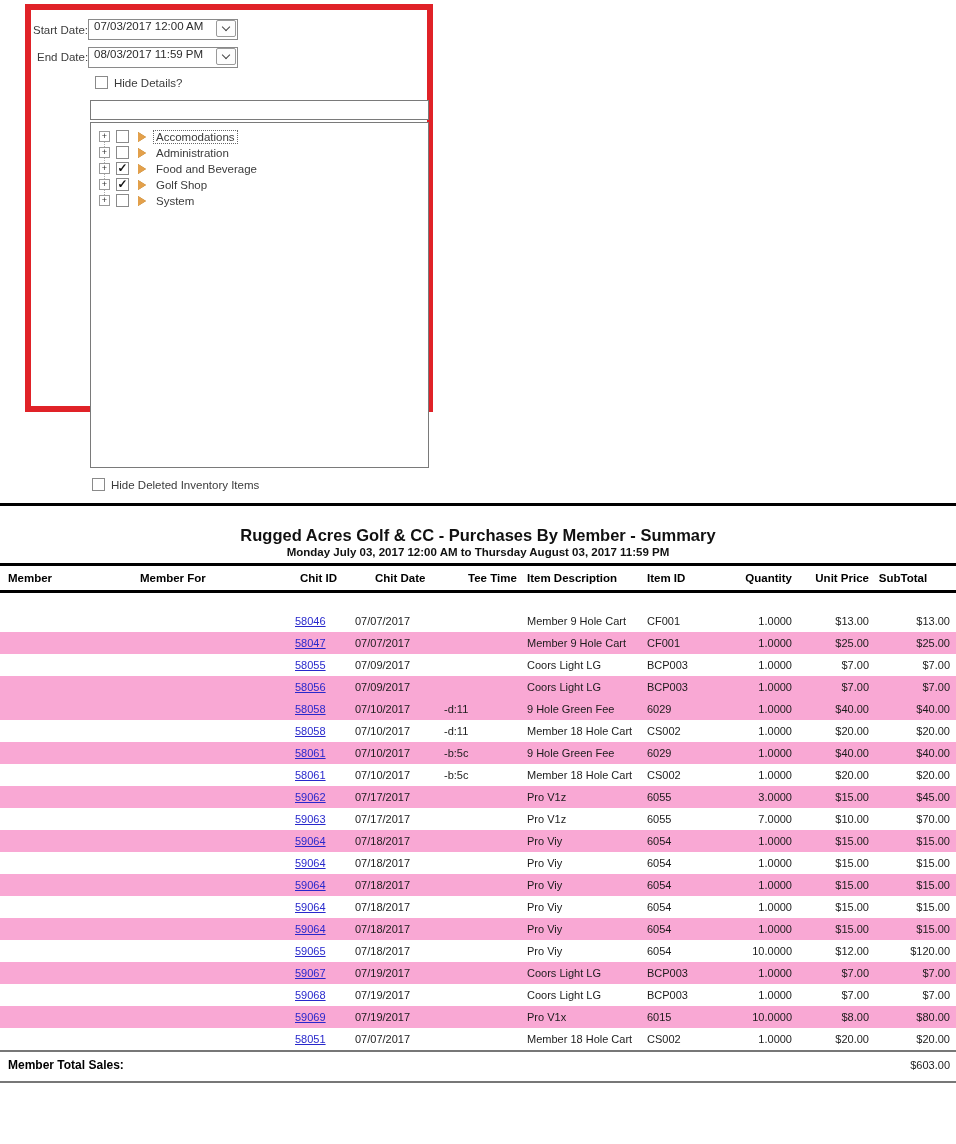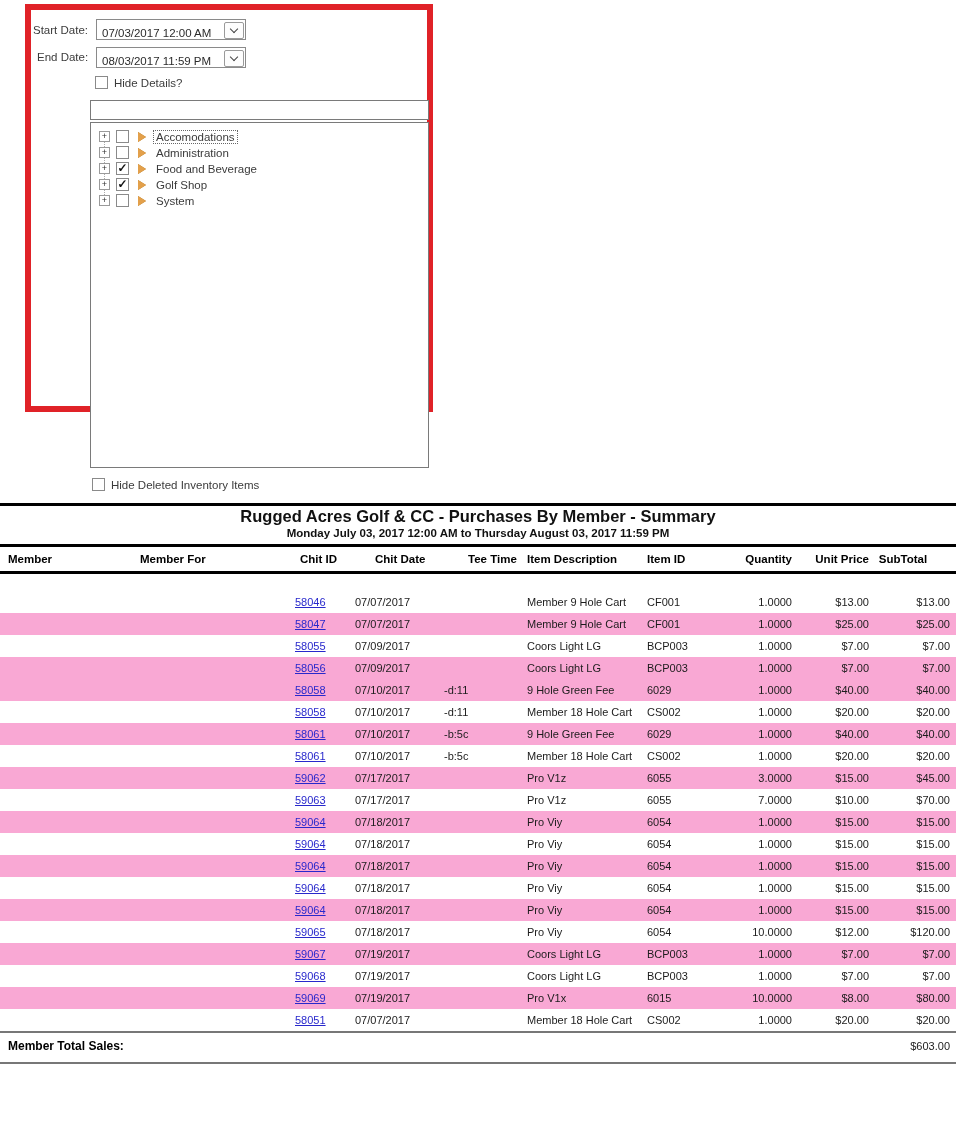--- a/index.html
+++ b/index.html
@@ -6,22 +6,22 @@
   html,body { width:956px; height:1144px; background:#fff; overflow:hidden;
               font-family:"Liberation Sans", sans-serif; color:#3b3b3b; }
   body { position:relative; }
 
   
   .filter-panel { position:absolute; left:25px; top:4px; width:408px; height:408px;
                   border:6px solid #E02228; background:#fff; }
   .fp-row { position:absolute; font-size:11.5px; color:#3b3b3b; }
   .lbl-start { left:2px; top:14px; }
   .lbl-end   { left:6px; top:41px; }
-  .combo { position:absolute; left:65px; width:150px; height:21px; background:#fff;
-           border:1px solid #8a8a8a; display:flex; align-items:flex-end; }
+  .combo { position:absolute; left:57px; width:150px; height:21px; background:#fff;
+           border:1px solid #8a8a8a; display:flex; align-items:flex-start; }
   .combo-start { top:9px; }
   .combo-end { top:37px; }
   .combo-text { flex:1; font-size:11.5px; color:#2b2b2b; padding-left:5px; white-space:nowrap; }
   .combo-btn { width:20px; height:17px; margin-right:1px; border:1px solid #9a9a9a; border-radius:2px;
                background:#fdfdfd; display:flex; align-items:center; justify-content:center; }
   .chev { width:6px; height:6px; border-right:1.5px solid #444; border-bottom:1.5px solid #444;
           transform:rotate(45deg); margin-top:-3px; }
 
   .cb { width:13px; height:13px; border:1px solid #8a8a8a; background:#fff; display:inline-block;
         font-size:12px; line-height:11px; text-align:center; color:#111; font-weight:bold; flex:0 0 13px; }
@@ -42,21 +42,21 @@
   .tree-cb { margin-left:6px; }
   .tri { width:0; height:0; border-left:8px solid #E3A04B; border-top:5px solid transparent;
          border-bottom:5px solid transparent; margin-left:9px;
          filter:drop-shadow(0 0 0.5px #a8721f); }
   .tree-lbl { margin-left:7px; font-size:11.5px; color:#3b3b3b; padding:0 2px; border:1px dotted transparent; }
   .tree-lbl.focused { border:1px dotted #666; }
 
   
   .report { position:absolute; left:0; top:503px; width:956px; }
   .rule { height:3px; background:#000; }
-  .rpt-title { text-align:center; font-size:16.5px; font-weight:bold; color:#111; margin-top:1px; letter-spacing:0; }
+  .rpt-title { text-align:center; font-size:16.5px; font-weight:bold; color:#111; margin-top:20px; letter-spacing:0; }
   .rpt-subtitle { text-align:center; font-size:11.5px; font-weight:bold; color:#111; margin-top:1px; margin-bottom:5px; }
 
   table { width:956px; border-collapse:collapse; table-layout:fixed; }
   thead tr { border-top:3px solid #000; border-bottom:3px solid #000; }
   th { font-size:11.5px; font-weight:bold; color:#000; text-align:left; padding:6px 0 6px 0; }
   th.c0 { padding-left:8px; }
   th.c2 { padding-left:13px; }
   th.c3 { padding-left:33px; }
   th.c4 { padding-left:26px; }
   th.c5 { padding-left:7px; }

